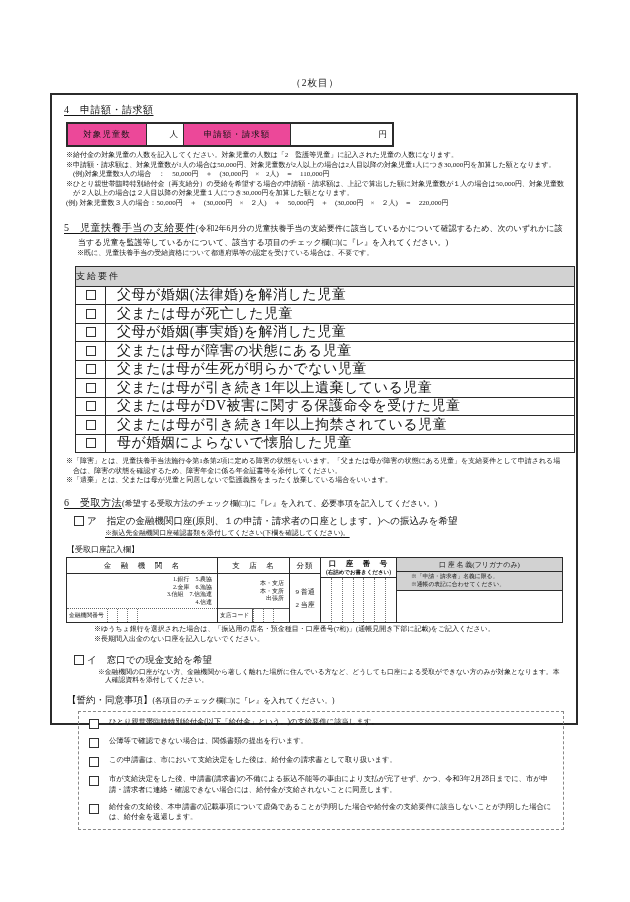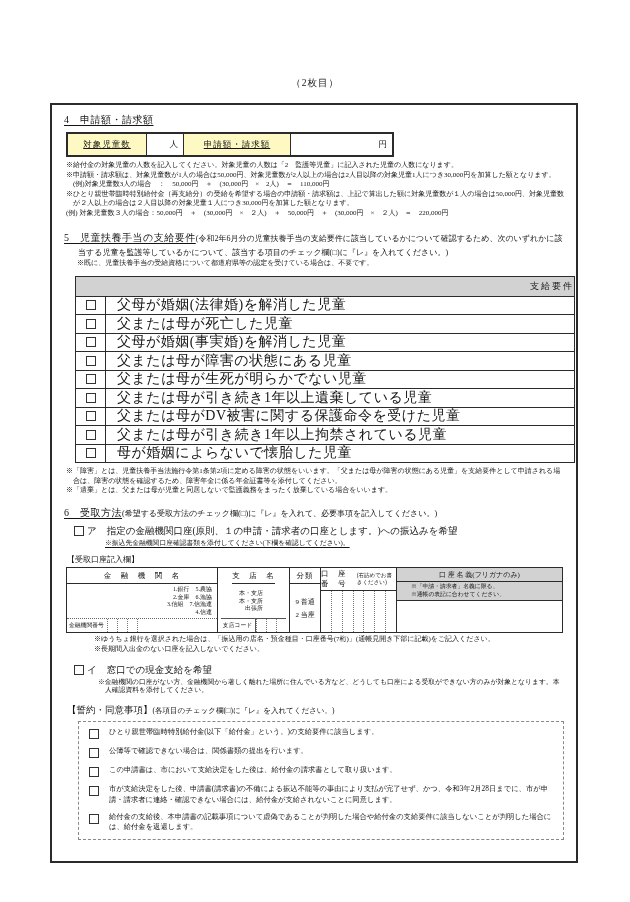--- a/index.html
+++ b/index.html
@@ -4,66 +4,66 @@
 <style>
   html,body { margin:0; padding:0; background:#ffffff; }
   .sheet {
     position:relative; width:630px; height:902px; background:#ffffff;
     font-family:"Liberation Serif","DejaVu Serif",serif; color:#151515;
     overflow:hidden;
   }
   .sheet-label { position:absolute; top:77px; left:0; right:0; text-align:center; font-size:9.5px; letter-spacing:1px; }
 
   .outer {
-    position:absolute; left:50px; top:93px; width:528px; height:760px;
-    border:2px solid #2b2b2b; box-sizing:border-box; padding:8px 12px 6px 12px;margin-top:10px;
+    position:absolute; left:50px; top:93px; width:528px; height:632px;
+    border:2px solid #2b2b2b; box-sizing:border-box; padding:8px 12px 6px 12px;
   }
 
   .u { text-decoration:underline; text-underline-offset:2px; }
   .sec-head { font-size:10px; letter-spacing:0.5px; }
   .sec-head .paren { font-size:8px; letter-spacing:0; }
   .hang { padding-left:14px; text-indent:-14px; line-height:1.4; }
 
   
   .amt-table { display:flex; width:324px; height:21px; border:2px solid #2b2b2b; margin:5px 0 4px 2px; font-size:8.5px; box-sizing:content-box; }
   .amt-cell { display:flex; align-items:center; box-sizing:border-box; border-right:1.5px solid #2b2b2b; }
   .amt-cell:last-child { border-right:none; }
-  .amt-label { background:#fef9c3; justify-content:center; letter-spacing:1px;text-decoration:underline; }
+  .amt-label { background:#ec4899; justify-content:center; letter-spacing:1px; }
   .amt-input { justify-content:flex-end; padding-right:5px; background:#fff; }
   .w-children-label { width:79px; } .w-children-val { width:37px; }
   .w-amount-label { width:107px; } .w-amount-val { width:101px; }
 
   .notes { margin:2px 0 0 2px; }
   .note { font-size:7px; line-height:1.36; padding-left:7px; text-indent:-7px; }
 
   
   .sec5 { margin-top:13px; }
   .req-table { width:500px; margin:7px 0 4px 11px; border:1.5px solid #2b2b2b; box-sizing:border-box; }
-  .req-head { background:#d2d2d2; text-align:right; font-size:9px; height:19px; line-height:19px; border-bottom:1px solid #2b2b2b; letter-spacing:2px; }
+  .req-head { background:#d2d2d2; text-align:left; font-size:9px; height:19px; line-height:19px; border-bottom:1px solid #2b2b2b; letter-spacing:2px; }
   .req-row { display:flex; align-items:stretch; height:17.5px; border-bottom:1px solid #2b2b2b; font-size:14px; }
   .req-row:last-child { border-bottom:none; }
   .req-cb { flex:0 0 29px; display:flex; align-items:center; justify-content:center; border-right:1px solid #2b2b2b; }
   .req-text { display:flex; align-items:center; padding-left:11px; letter-spacing:0.5px; }
 
   .cb { display:inline-block; width:8px; height:8px; border:1px solid #333; background:#fff; flex:0 0 auto; }
 
   
   .sec6 { margin-top:10px; }
   .opt-row { display:flex; align-items:center; margin:5px 0 1px 10px; font-size:9.5px; }
   .opt-row .cb { margin-right:3px; }
   .opt-key { margin-right:10px; }
   .opt-note { font-size:6.8px; margin-left:41px; line-height:1.3; }
   .opt-note.hang2 { padding-left:7px; text-indent:-7px; margin-left:34px; }
 
   .box-label { font-size:8px; margin:7px 0 2px 3px; }
 
   .bank-table { display:flex; width:497px; height:66px; border:1.5px solid #2b2b2b; margin-left:2px; box-sizing:border-box; background:#fff; }
   .bt-col { display:flex; flex-direction:column; border-right:1px solid #2b2b2b; box-sizing:border-box; min-width:0; }
   .bt-col:last-child { border-right:none; }
-  .c-inst { flex:0 0 151px; } .c-branch { flex:0 0 72px;align-items:center; } .c-class { flex:0 0 31px; }
+  .c-inst { flex:0 0 151px; } .c-branch { flex:0 0 72px; } .c-class { flex:0 0 31px; }
   .c-acct { flex:0 0 76px; } .c-holder { flex:1; }
   .bt-head { display:flex; align-items:center; justify-content:center; font-size:7.5px; border-bottom:1px solid #2b2b2b; height:15px; letter-spacing:1px; }
   .bt-opts { flex:1; display:flex; flex-direction:column; align-items:flex-end; justify-content:center; padding-right:5px; font-size:6px; line-height:1.25; }
   .bt-foot { display:flex; align-items:center; height:13px; border-top:1px dotted #666; font-size:5.8px; }
   .bt-foot .lbl { padding:0 3px 0 2px; white-space:nowrap; }
   .digits { display:flex; height:100%; align-items:stretch; }
   .digits span { width:9px; border-left:1px dotted #777; }
   .branch-foot { border-top:1px solid #555; }
   .branch-foot .lbl { border-right:1px solid #555; height:100%; display:flex; align-items:center; }
   .class-body { flex:1; display:flex; flex-direction:column; align-items:center; justify-content:center; gap:3px; font-size:7px; }
@@ -254,21 +254,21 @@
         <div class="bt-col c-class">
           <div class="bt-head">分類</div>
           <div class="class-body">
 
           <div>9 普通</div>
               <div>2 当座</div>
             </div>
         </div>
 
         <div class="bt-col c-acct">
-          <div class="bt-head" style="flex-direction:row; height:auto; padding:1px 0;">
+          <div class="bt-head" style="flex-direction:column; height:auto; padding:1px 0;font-weight:bold;">
             <span>口　座　番　号</span>
             <span class="bt-sub">(右詰めでお書きください)</span>
           </div>
           <div class="acct-body">
               <span></span>
               <span></span>
               <span></span>
               <span></span>
               <span></span>
               <span></span>

